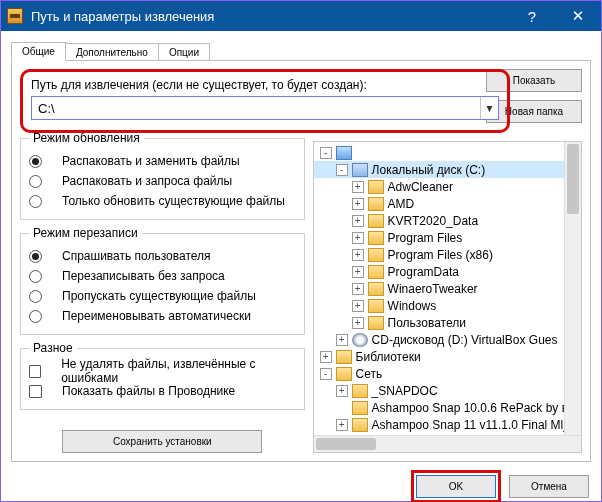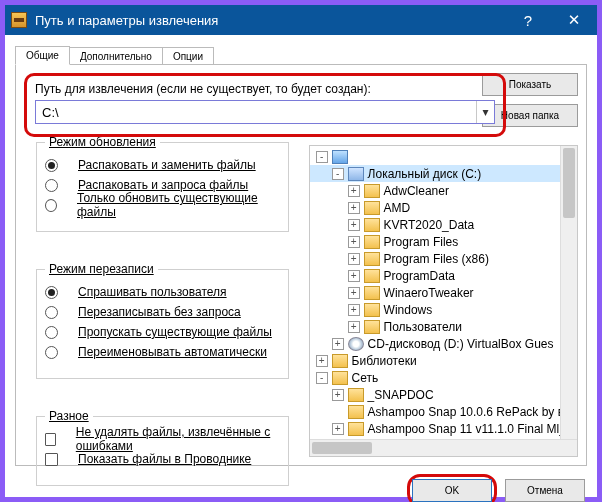--- a/index.html
+++ b/index.html
@@ -8,21 +8,21 @@
     font-family: "Segoe UI", Tahoma, sans-serif;
     font-size: 12px;
     background: #fff;
     width: 602px;
     height: 502px;
     overflow: hidden;
   }
   .window {
     width: 602px;
     height: 502px;
-    border: 5px solid #8b5cf6;
+    border: 1px solid #8b5cf6;
     display: flex;
     flex-direction: column;
   }
   .titlebar {
     background: #0a559b;
     color: #fff;
     height: 30px;
     display: flex;
     align-items: center;
     padding-left: 6px;
@@ -124,23 +124,22 @@
     gap: 8px;
   }
   .col-left {
     width: 310px;
     display: flex;
     flex-direction: column;
     gap: 6px;
   }
   fieldset {
     border: 1px solid #cfcfcf;
-    padding: 6px 8px 16px 8px;
-    margin: 12px;
-    text-decoration: underline;
+    padding: 6px 8px 8px 8px;
+    margin: 0;
   }
   fieldset legend { padding: 0 4px; }
   .opt {
     display: flex;
     align-items: center;
     gap: 20px;
     height: 20px;
   }
   .opt .dot, .opt .box {
     width: 13px; height: 13px; border: 1px solid #555;
@@ -221,21 +220,21 @@
     height: 40px;
     display: flex;
     align-items: center;
     justify-content: flex-end;
     gap: 8px;
     padding: 0 12px;
   }
   .footer .btn { width: 80px; }
   .ok-highlight {
     border: 3px solid #d40a0a;
-    border-radius: 13px;
+    border-radius: 0;
     padding: 2px;
   }
   .fs-top-crop { margin-top:-10px; }
 </style>
 </head>
 <body>
 
 <div class="window">
   <div class="titlebar">
     <div class="app-icon"></div>

